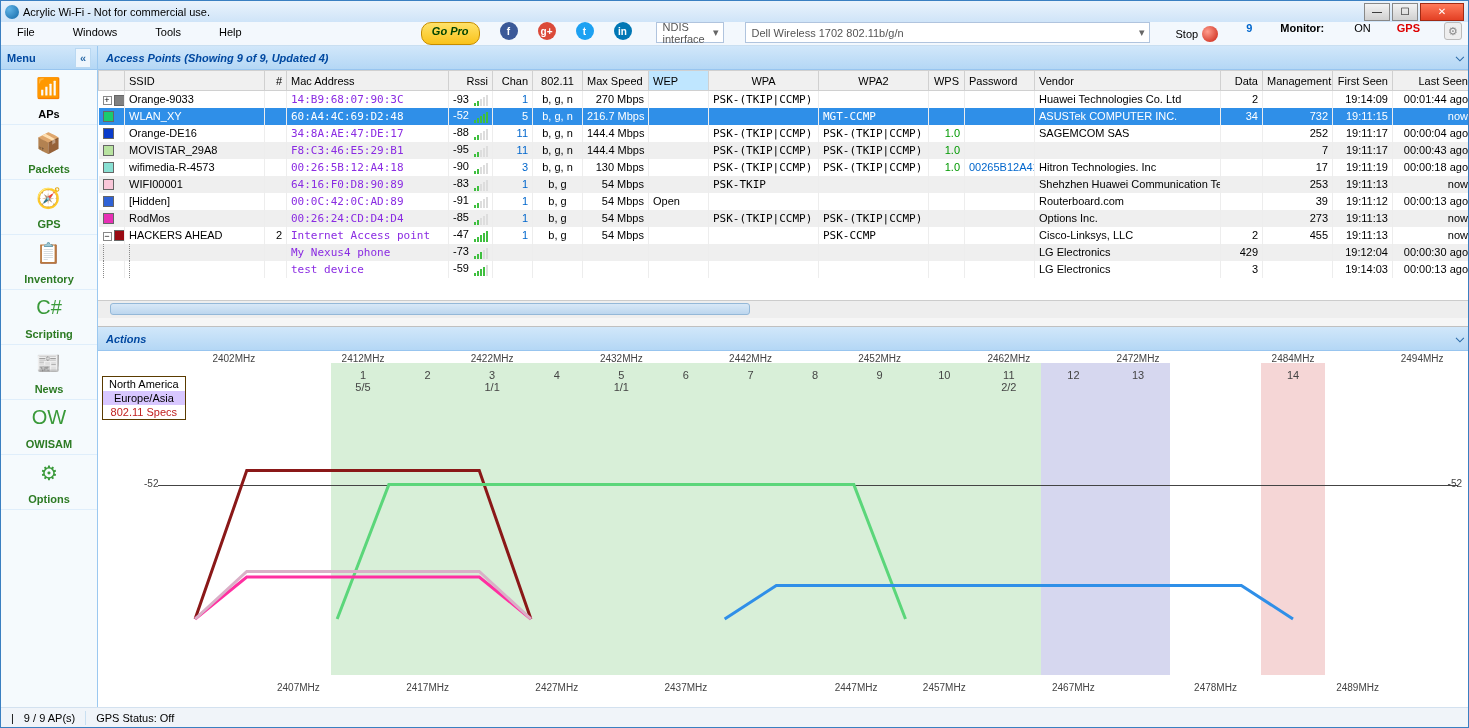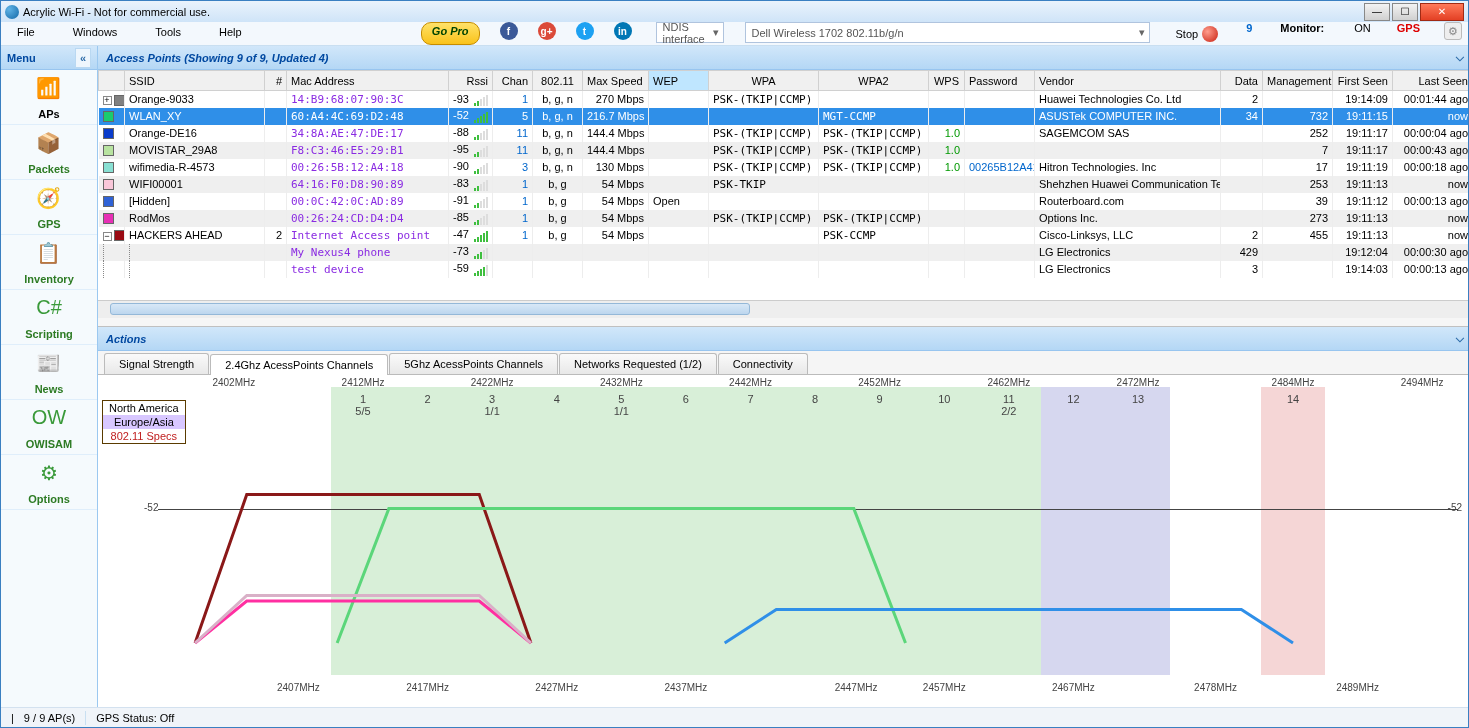--- a/index.html
+++ b/index.html
@@ -442,27 +442,20 @@
         </div>
         <div class="hscroll">
             <div class="thumb"></div>
           </div>
       </div>
 
       <div class="section-head">
         <span>Actions</span>
         <span class="dchev">⌵</span>
       </div>
-      <div class="actions-tabs">
-        <div class="atab">Signal Strength</div>
-        <div class="atab active">2.4Ghz AcessPoints Channels</div>
-        <div class="atab">5Ghz AcessPoints Channels</div>
-        <div class="atab">Networks Requested (1/2)</div>
-        <div class="atab">Connectivity</div>
-      </div>
       <div class="chart" id="chart">
         <div class="legendbox">
           <div>North America</div>
           <div class="sel">Europe/Asia</div>
           <div class="spec">802.11 Specs</div>
         </div>
       <div class="chanlane" style="left: 232.708px; width: 64.5833px; background: rgb(216, 239, 216);"></div>
           <div class="chanlane" style="left: 297.292px; width: 64.5833px; background: rgb(216, 239, 216);"></div>
           <div class="chanlane" style="left: 361.875px; width: 64.5833px; background: rgb(216, 239, 216);"></div>
           <div class="chanlane" style="left: 426.458px; width: 64.5833px; background: rgb(216, 239, 216);"></div>

